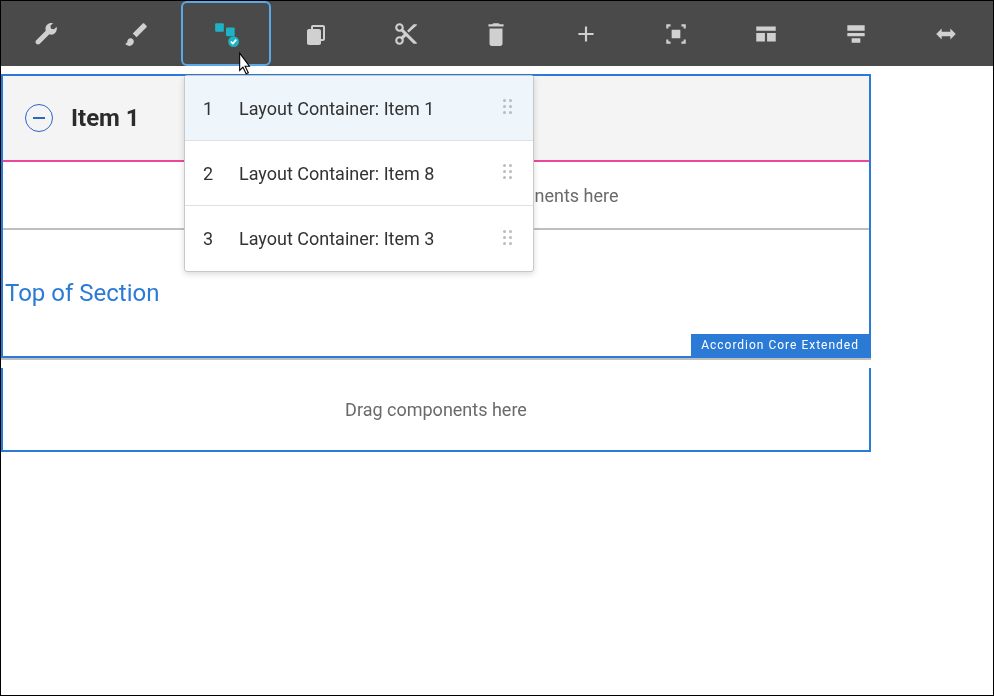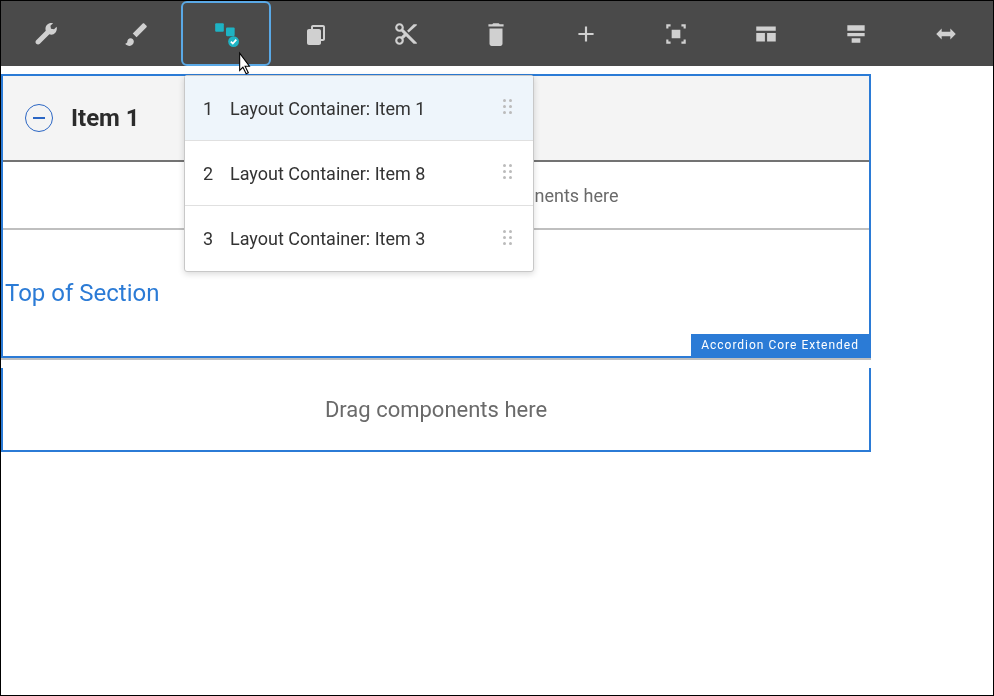--- a/index.html
+++ b/index.html
@@ -72,21 +72,21 @@
   }
   .dropdown-item:last-child { border-bottom: none; }
   .dropdown-item.highlighted { background: #eef5fb; }
   .dropdown-index {
     width: 20px;
     color: #333;
     font-size: 18px;
   }
   .dropdown-label {
     flex: 1;
-    margin-left: 7px;
+    margin-left: 16px;
     color: #333;
     font-size: 18px;
   }
   .drag-handle {
     width: 12px;
     height: 18px;
     display: grid;
     grid-template-columns: repeat(2, 3px);
     grid-template-rows: repeat(3, 3px);
     gap: 3px;
@@ -101,21 +101,21 @@
   }
   .accordion {
     border: 2px solid #2b7bd6;
   }
   .accordion-item-header {
     display: flex;
     align-items: center;
     background: #f4f4f4;
     height: 86px;
     padding-left: 22px;
-    border-bottom: 2px solid #737373;
+    border-bottom: 2px solid #ec4899;
   }
   .accordion-item-header.no-border { border-bottom: none; }
   .toggle-circle {
     width: 28px;
     height: 28px;
     border: 1.5px solid #2b66c4;
     border-radius: 50%;
     display: flex;
     align-items: center;
     justify-content: center;
@@ -164,21 +164,21 @@
     padding: 4px 10px;
   }
   .outer-drop {
     border: 2px solid #2b7bd6;
     border-top: none;
     height: 84px;
     display: flex;
     align-items: center;
     justify-content: center;
     color: #6a6a6a;
-    font-size: 22px;
+    font-size: 18px;
     margin-top: 8px;
   }
   .parsys-wrap {
     border-top: 2px solid #bfbfbf;
     position: relative;
   }
 </style>
 </head>
 <body>
 

